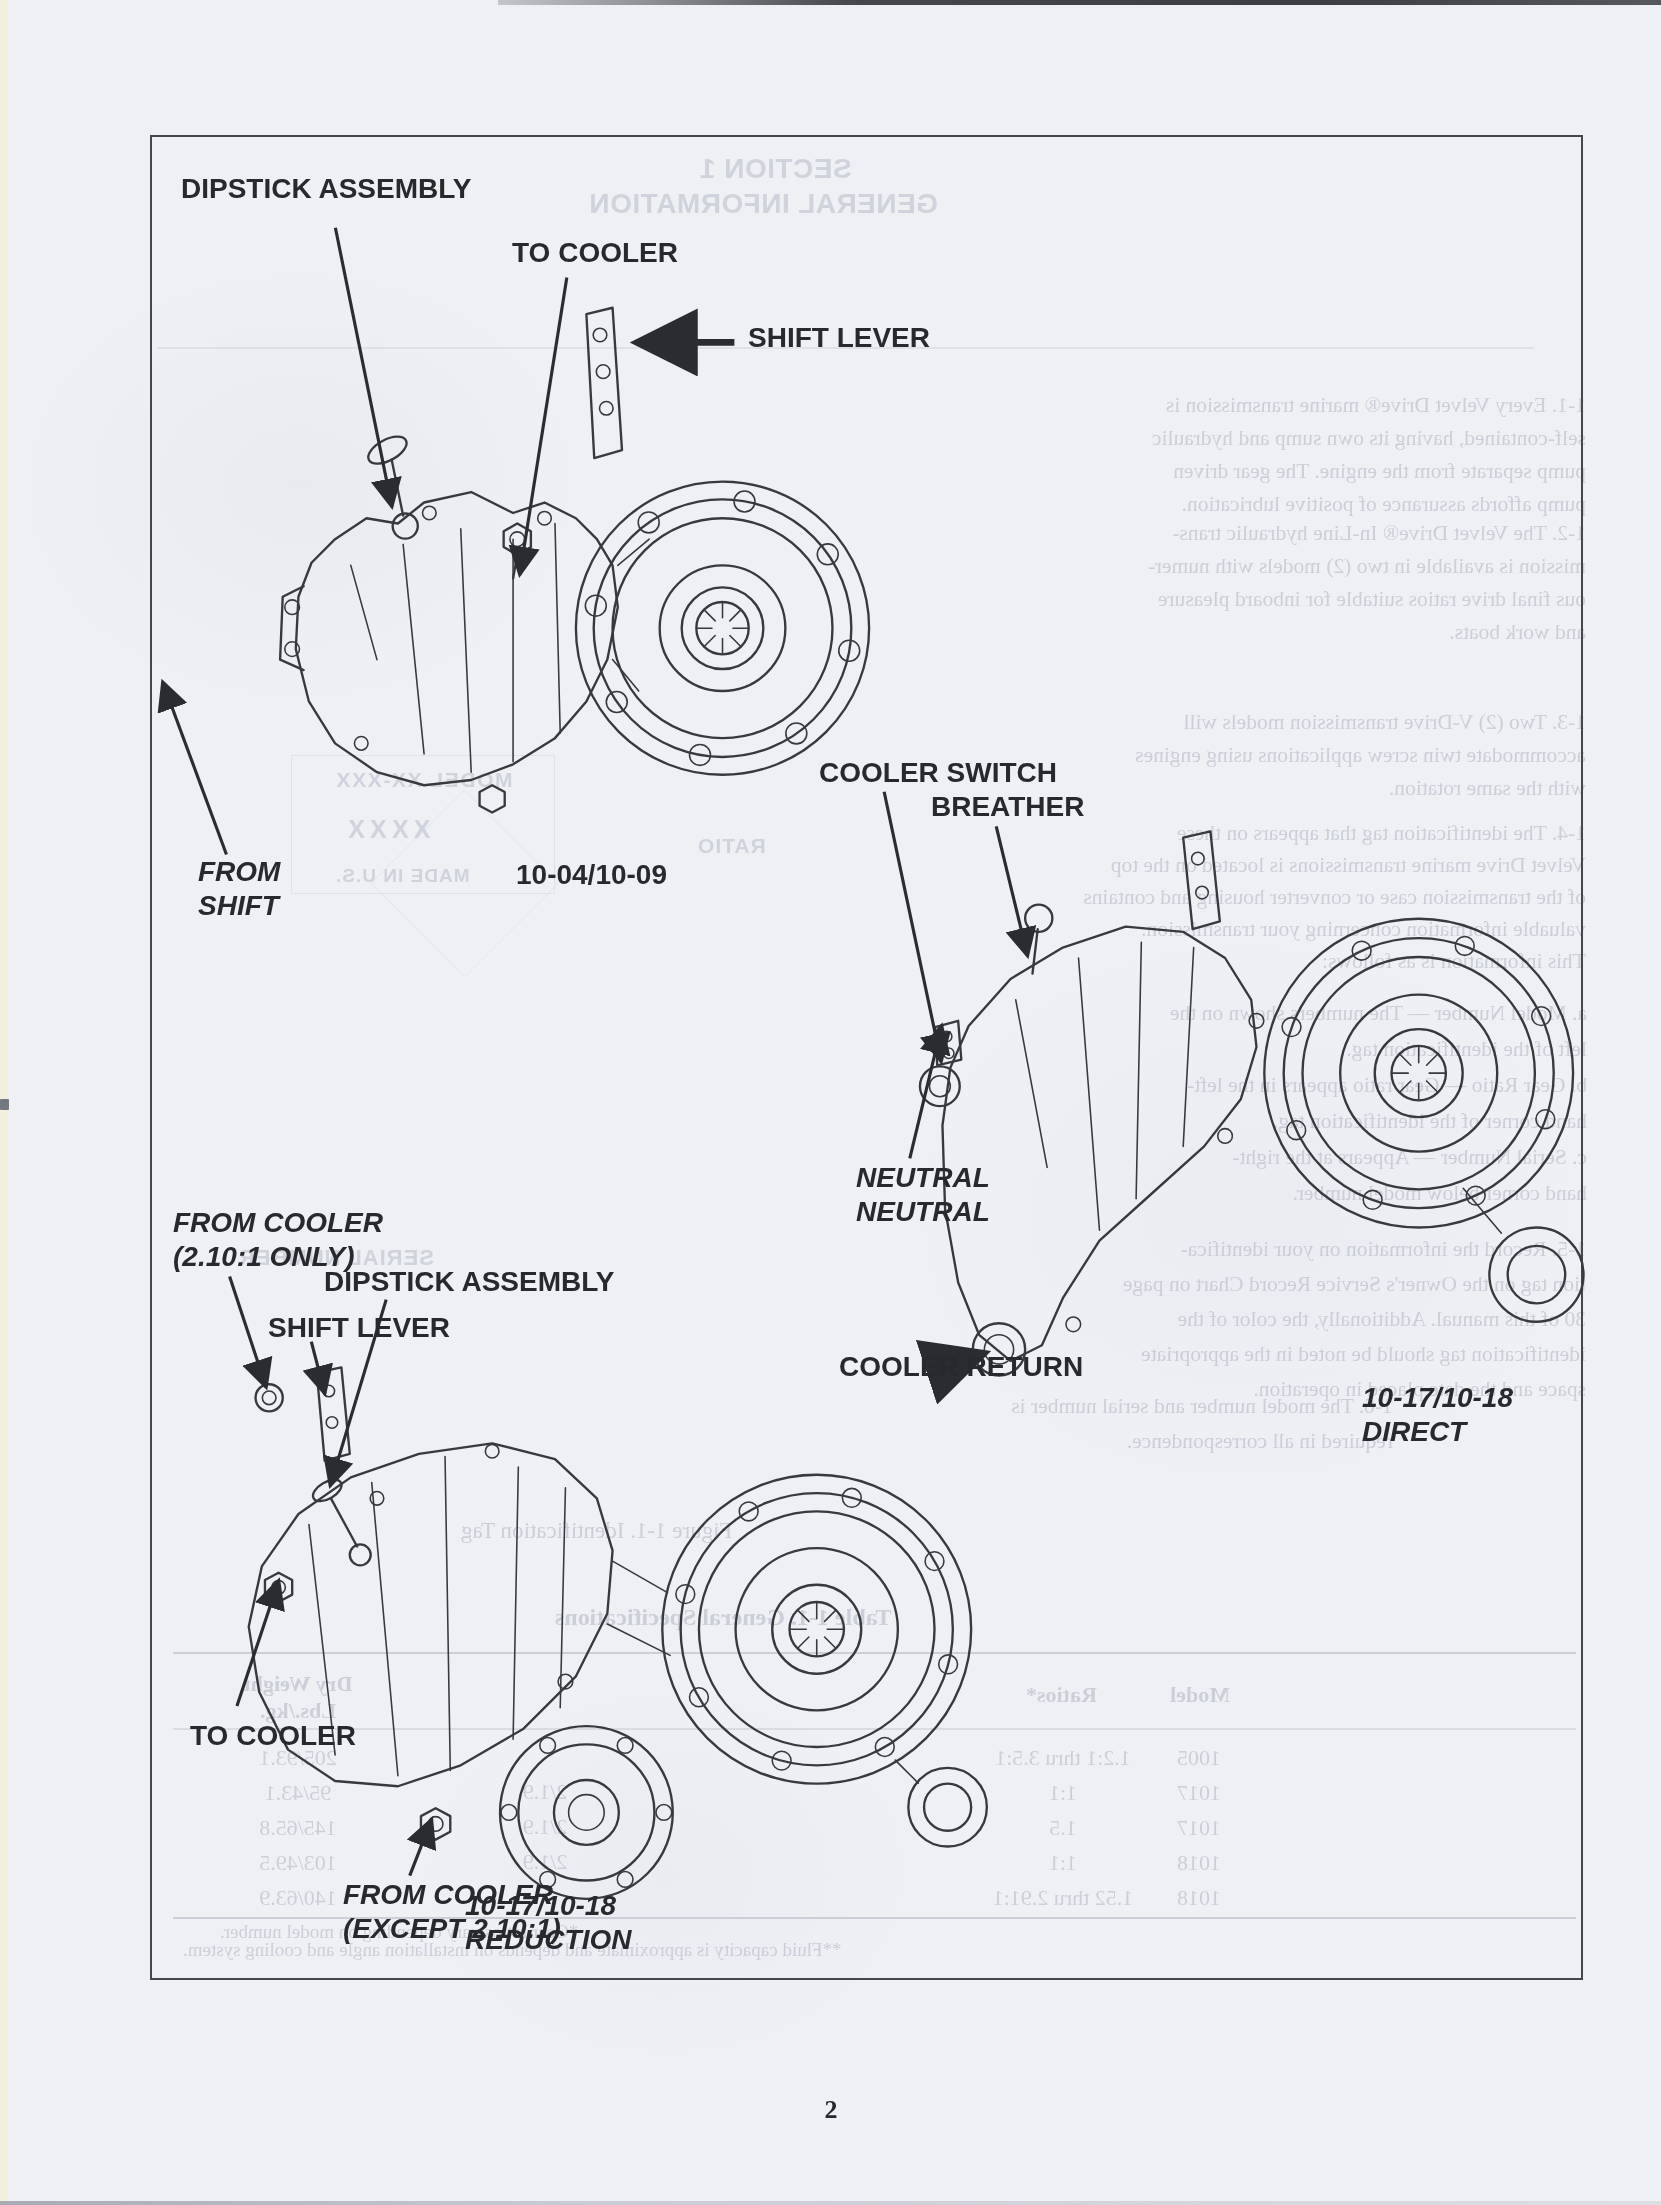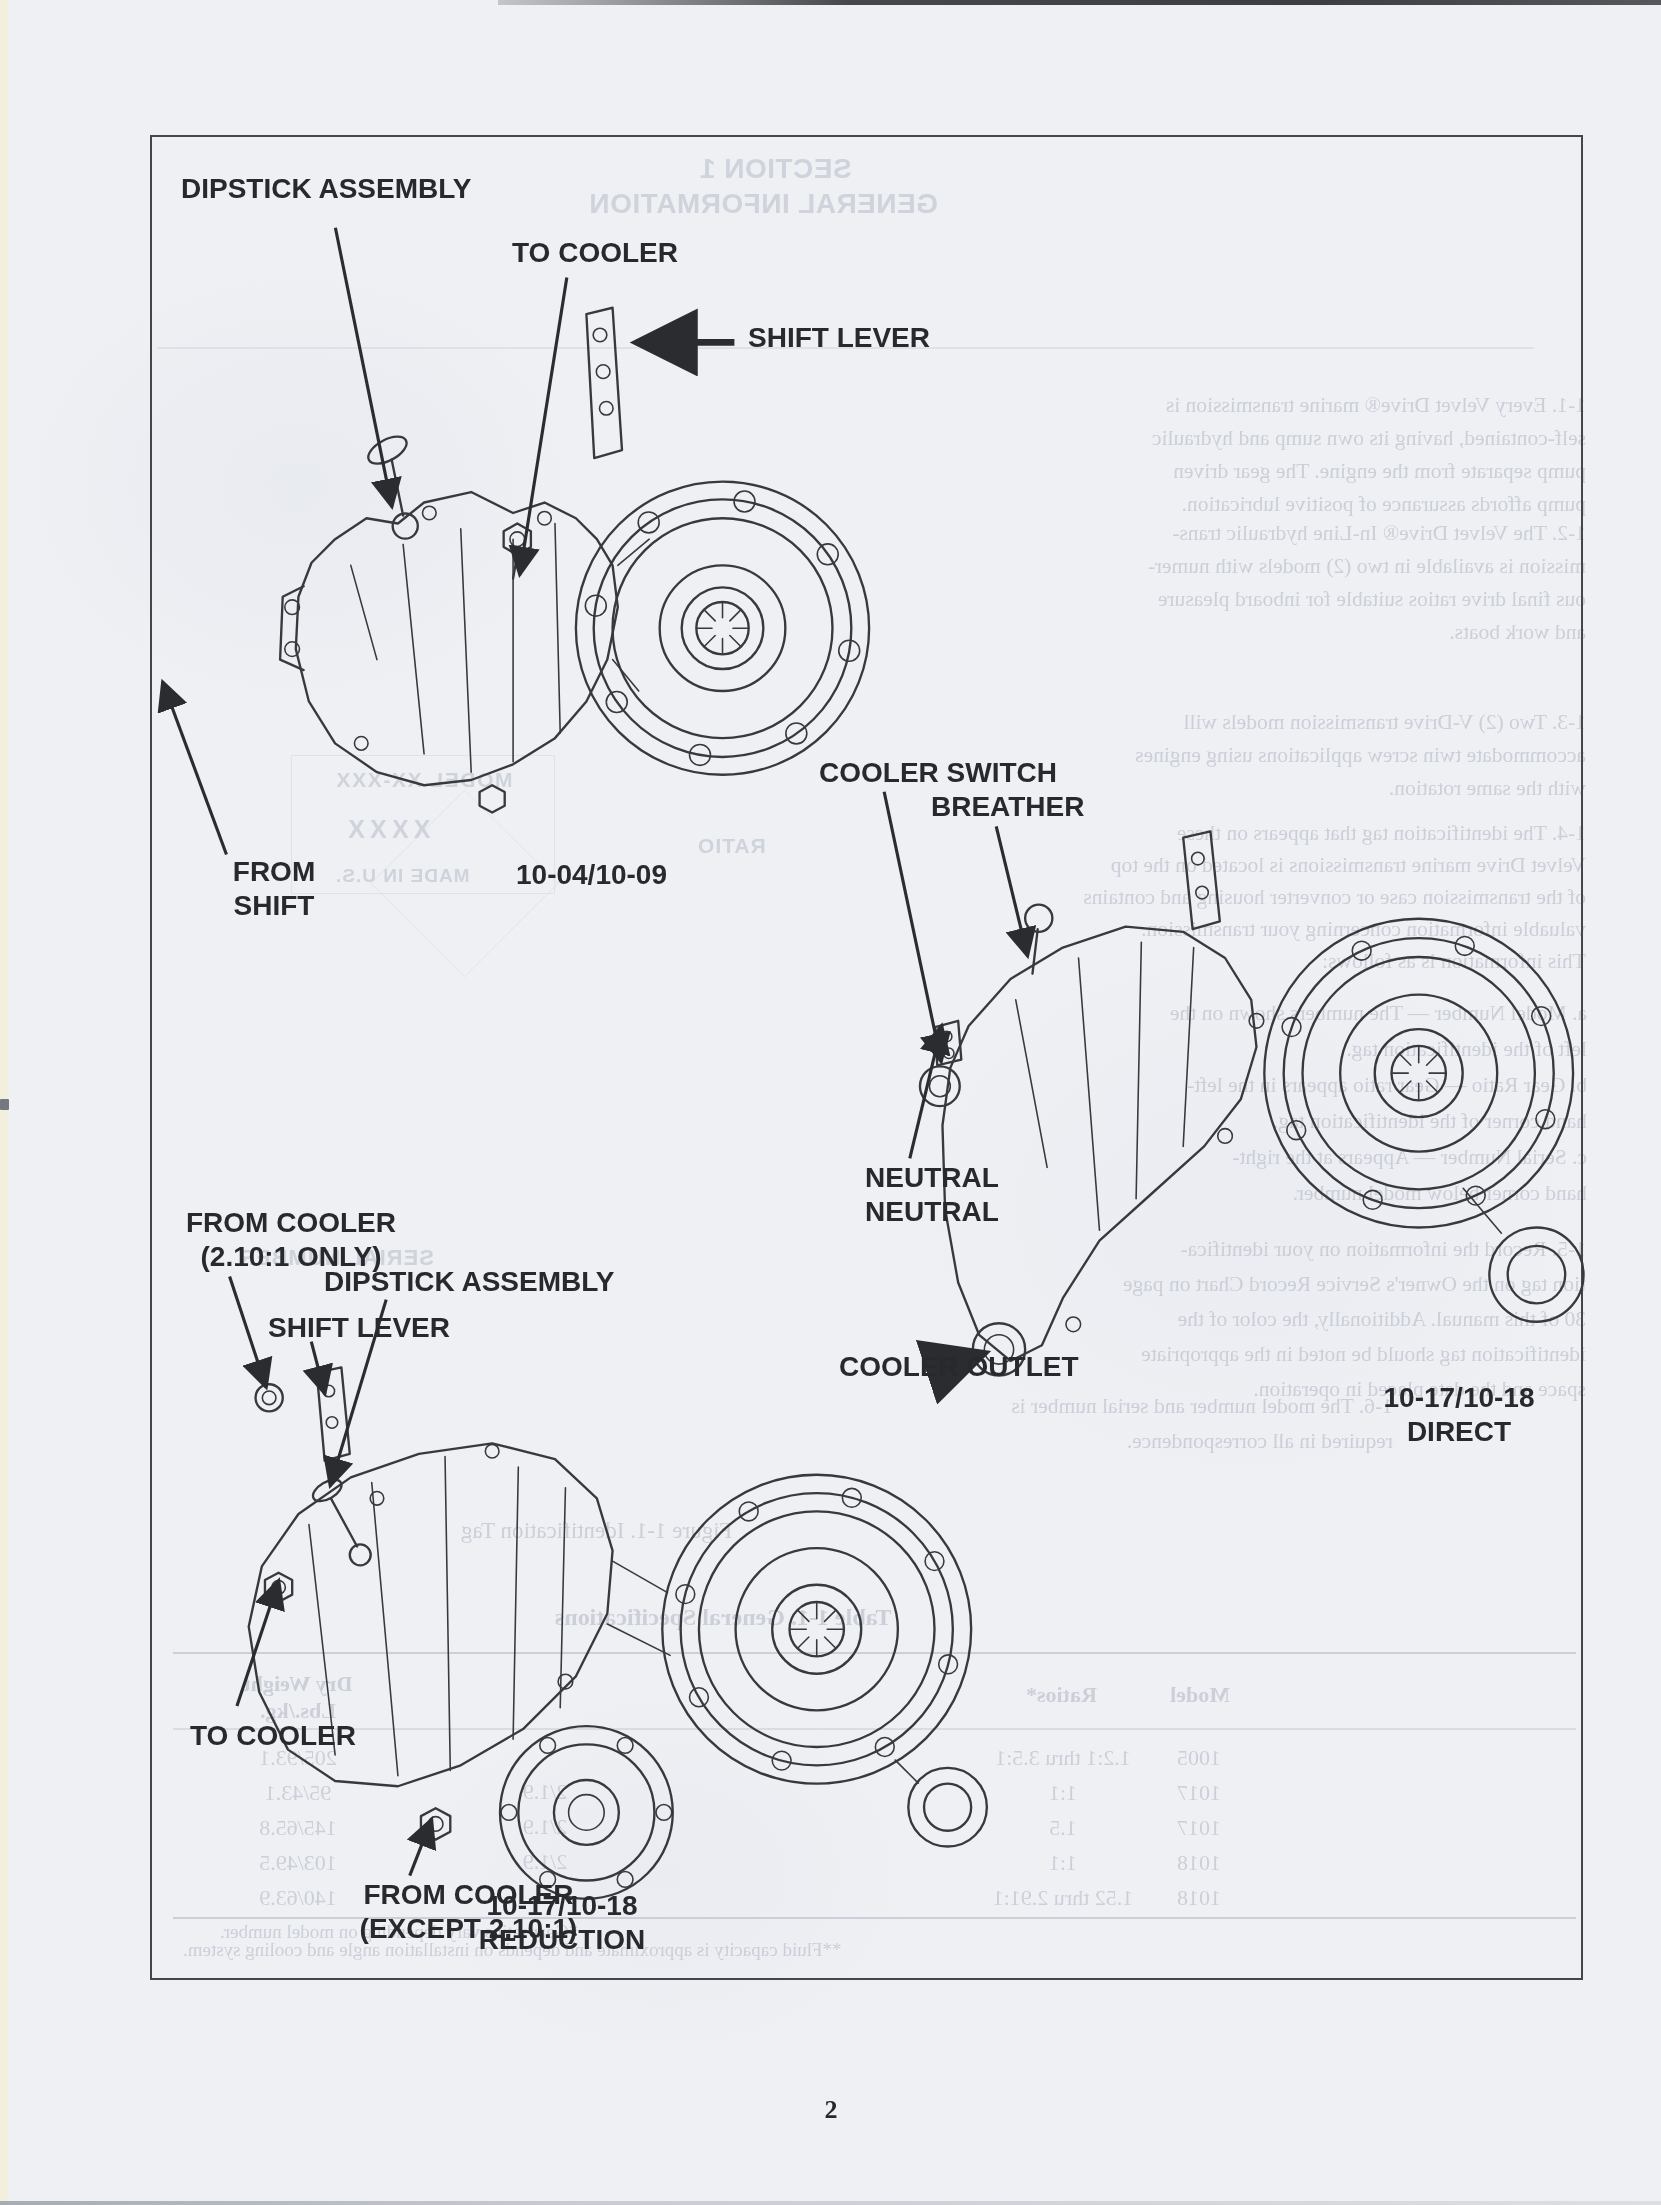--- a/index.html
+++ b/index.html
@@ -58,21 +58,21 @@
   
   .art{position:absolute;}
   .tl{stroke:#38393c;fill:none;stroke-width:4.5;stroke-linecap:round;stroke-linejoin:round;}
   .tl2{stroke:#38393c;fill:none;stroke-width:3;stroke-linecap:round;}
   
   #leaders{position:absolute;left:0;top:0;pointer-events:none;}
   .lead{stroke:#2b2c2f;stroke-width:6;fill:none;}
   .lead.thick{stroke-width:13;}
   
   .callout{position:absolute;font-weight:700;font-size:28px;line-height:34px;color:#28292c;letter-spacing:0px;white-space:nowrap;}
-  .callout.center{text-align:center;white-space:normal;}
+  .callout.center{white-space:normal;font-style:italic;}
   .c1{left:181px;top:172px;}
   .c2{left:512px;top:236px;}
   .c3{left:748px;top:321px;}
   .c4{left:819px;top:756px;}
   .c5{left:931px;top:790px;}
   .c6{left:198px;top:855px;width:152px;}
   .c7{left:516px;top:858px;}
   .c8{left:856px;top:1161px;width:152px;}
   .c9{left:173px;top:1206px;width:236px;}
   .c10{left:324px;top:1265px;}
@@ -357,21 +357,21 @@
   <div class="callout center c8">
     <div>NEUTRAL</div>
     <div>NEUTRAL</div>
   </div>
   <div class="callout center c9">
     <div>FROM COOLER</div>
     <div>(2.10:1 ONLY)</div>
   </div>
   <div class="callout c10">DIPSTICK ASSEMBLY</div>
   <div class="callout c11">SHIFT LEVER</div>
-  <div class="callout c12">COOLER OUTLET</div>
+  <div class="callout c12">COOLER RETURN</div>
   <div class="callout center c13">
     <div>10-17/10-18</div>
     <div>DIRECT</div>
   </div>
   <div class="callout c14">TO COOLER</div>
   <div class="callout center c15">
     <div>FROM COOLER</div>
     <div>(EXCEPT 2.10:1)</div>
   </div>
   <div class="callout center c16">

